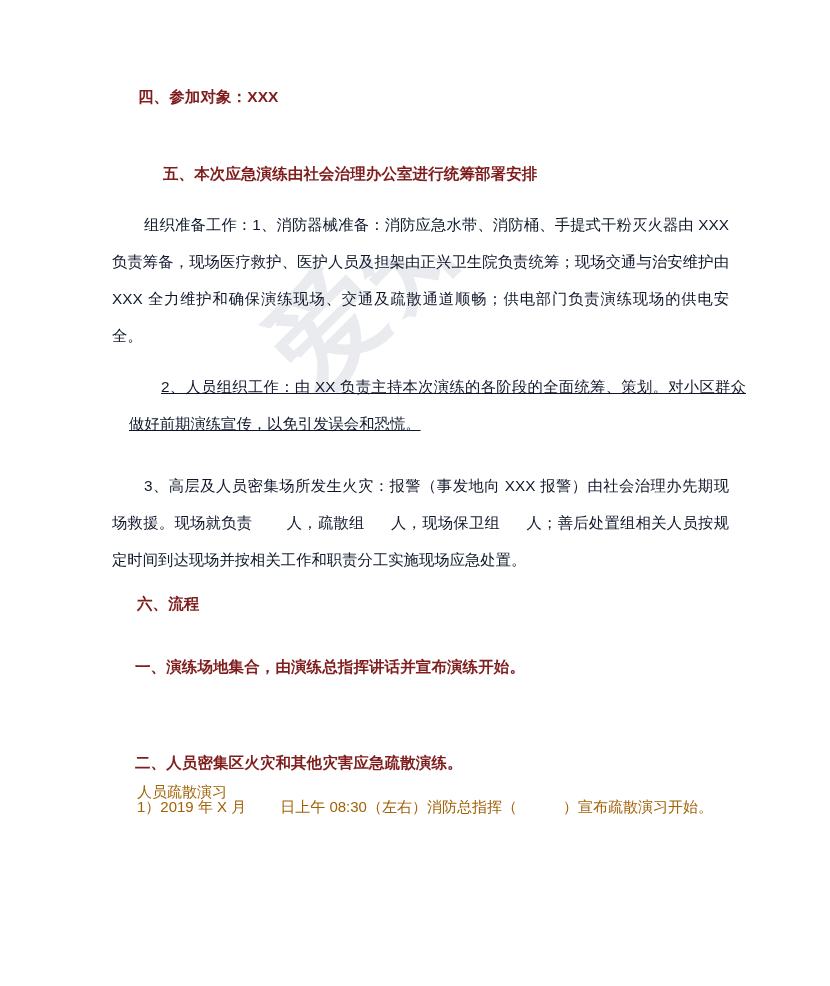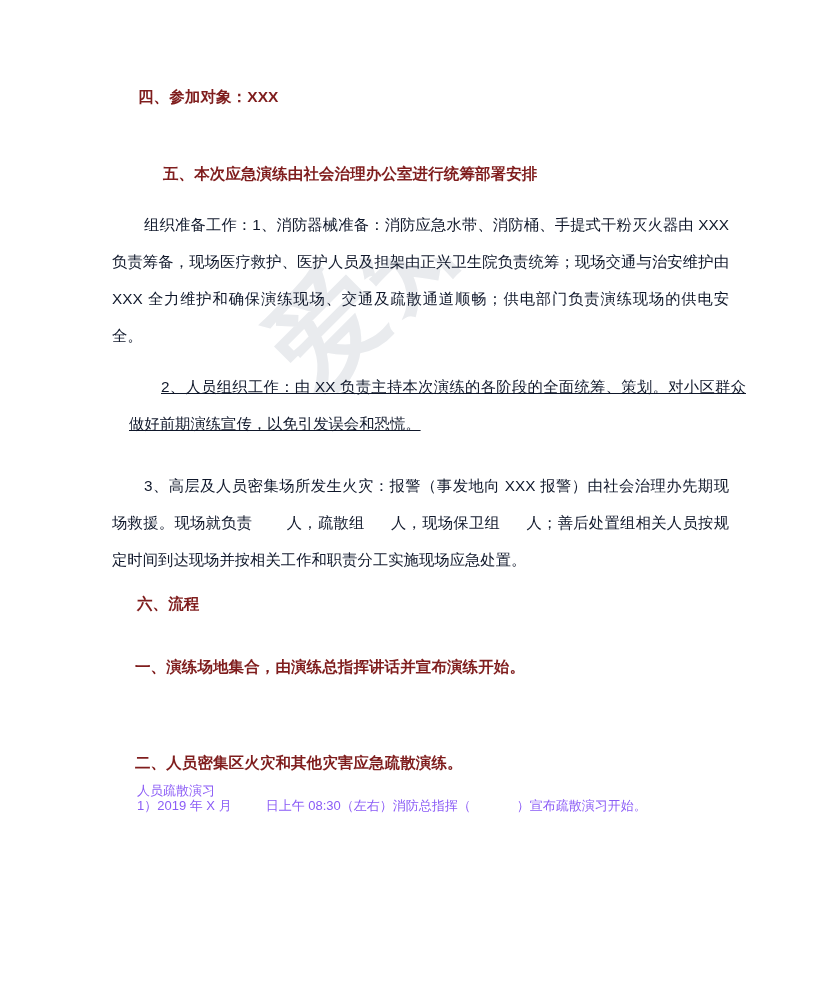--- a/index.html
+++ b/index.html
@@ -77,23 +77,23 @@
     text-justify: inter-character;
     letter-spacing: 0.05px;
   }
   .para .ind {
     
     display: inline-block;
     width: 32px;
   }
 
   .plain {
-    font-size: 13px;
+    font-size: 15px;
     line-height: 1.5;
-    color: #8b5cf6;
+    color: #a16207;
     white-space: nowrap;
   }
 
   
   .gap-sm { display: inline-block; width: 26px; }
   .gap-md { display: inline-block; width: 34px; }
   .gap-lg { display: inline-block; width: 46px; }
 </style>
 </head>
 <body>

